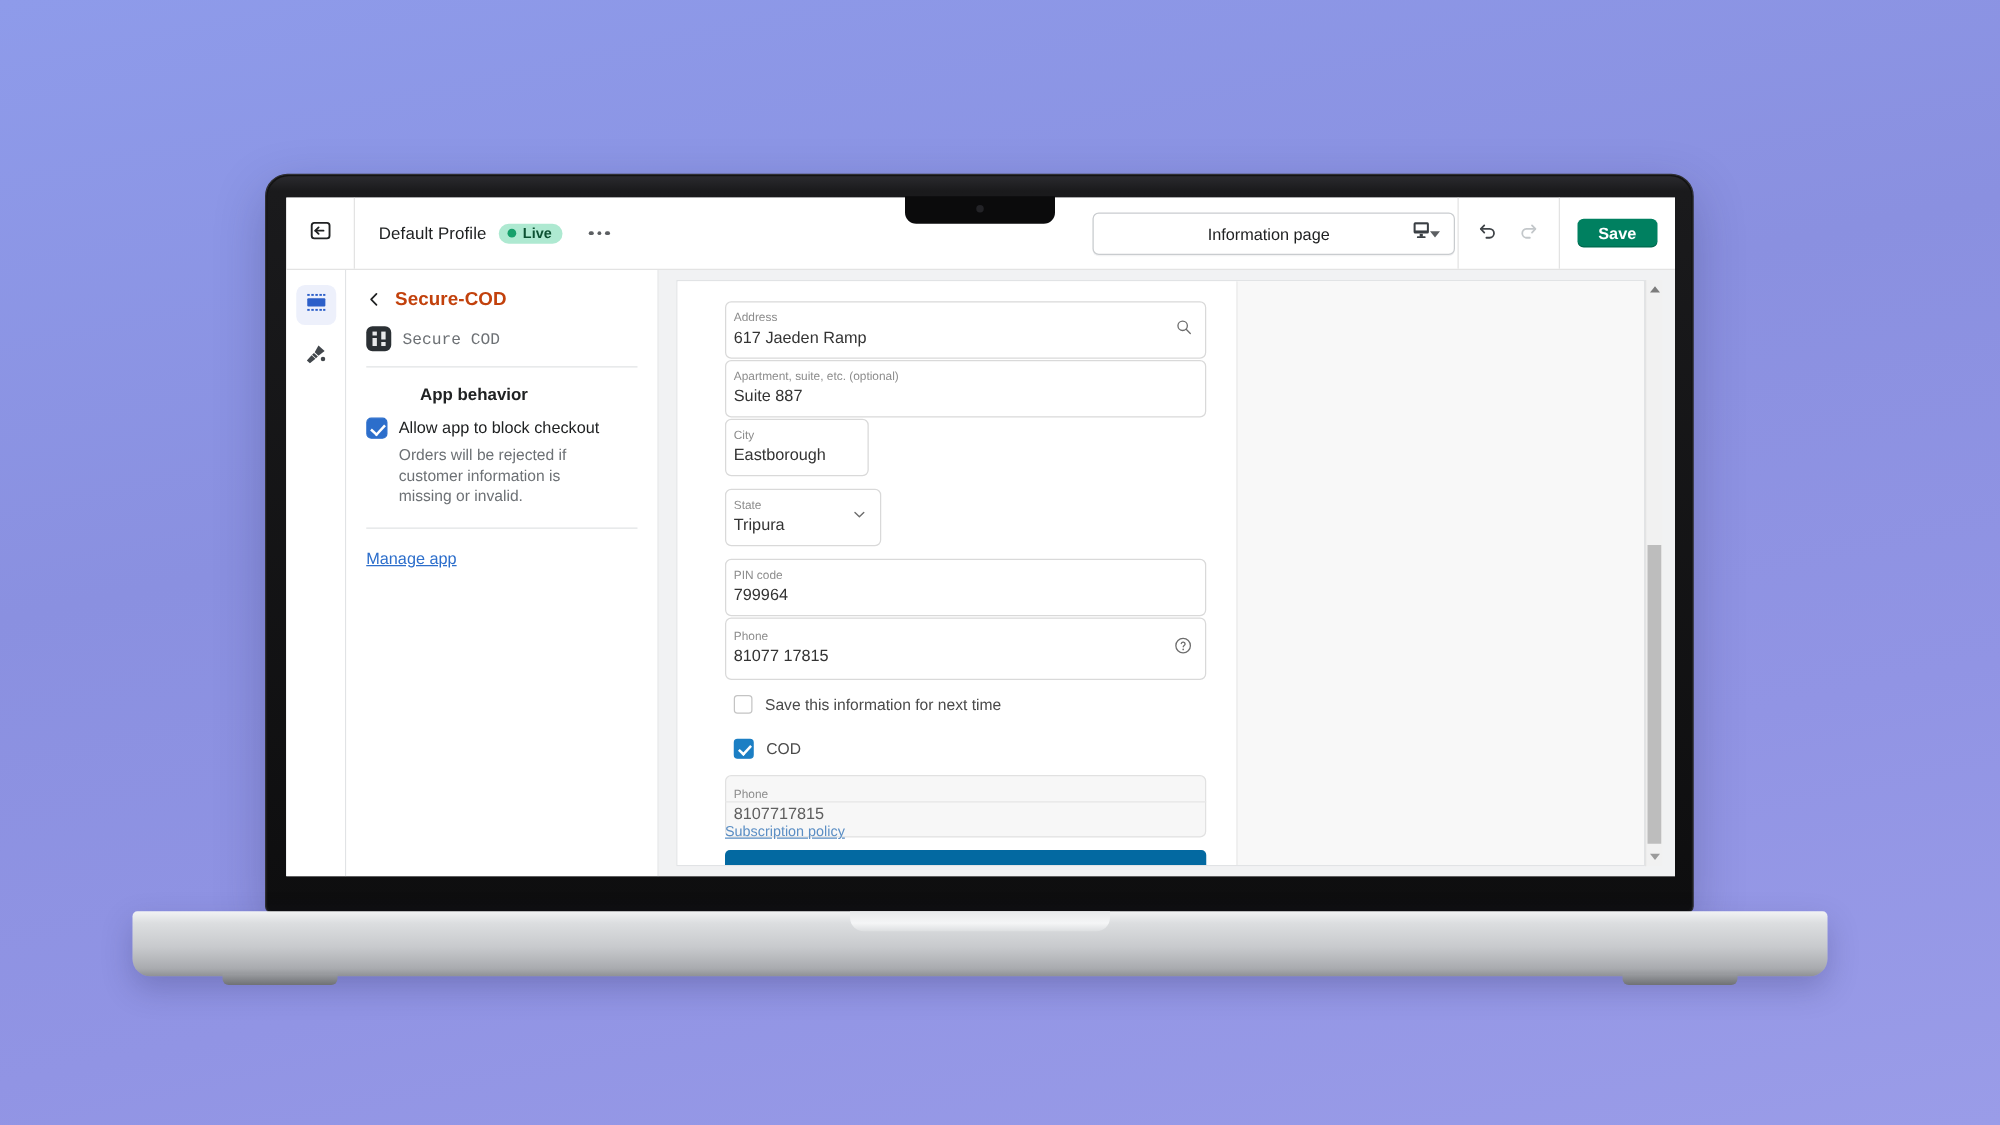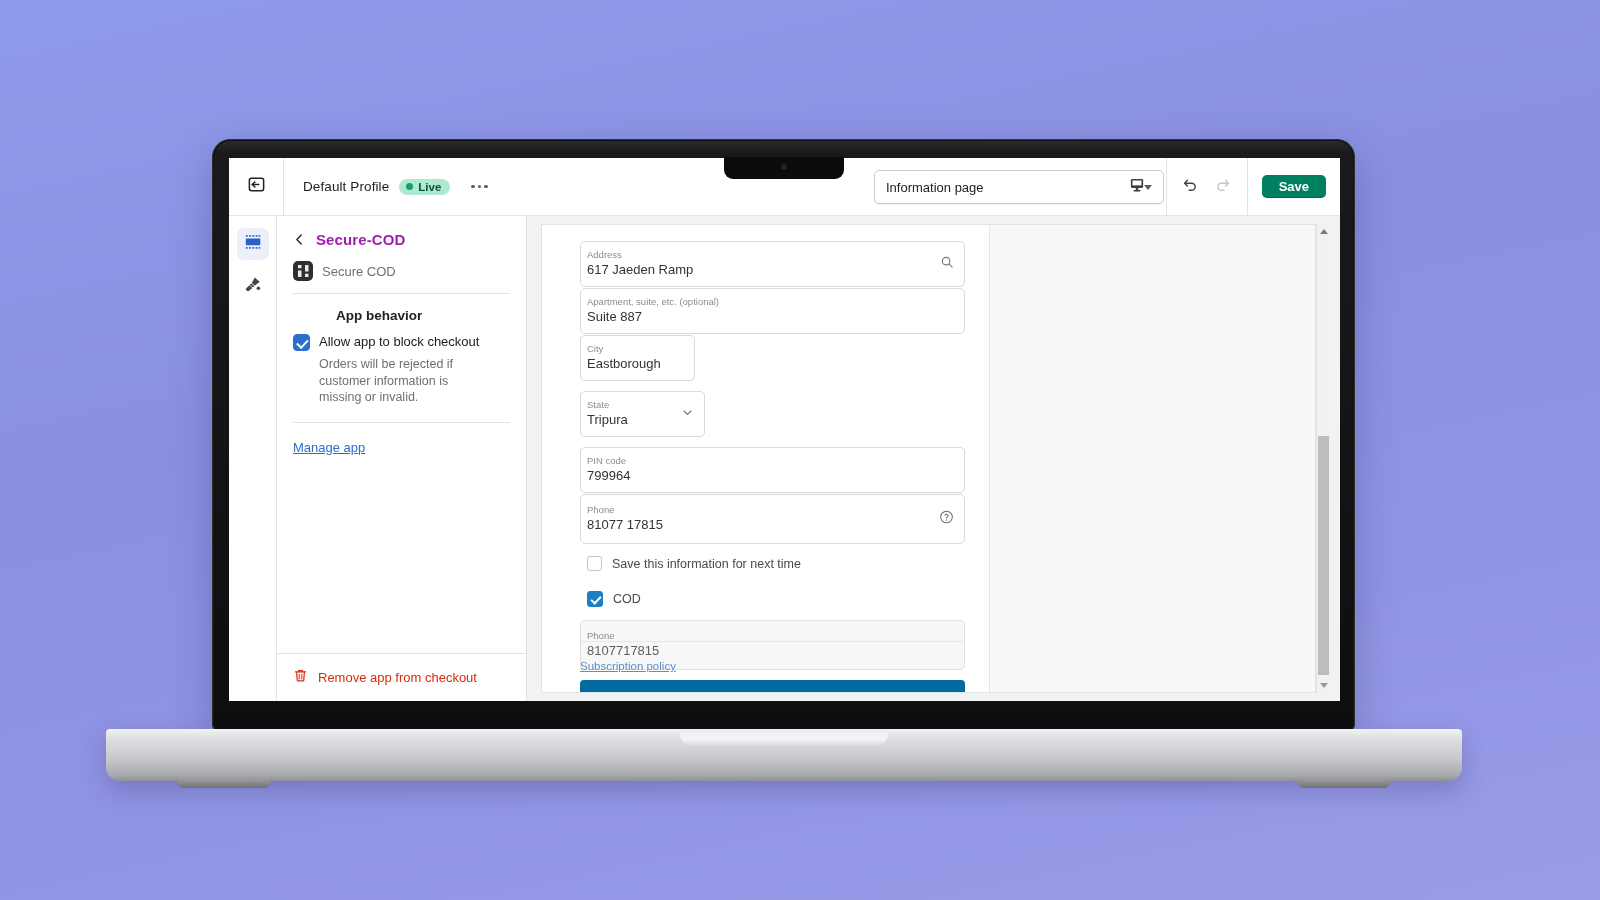--- a/index.html
+++ b/index.html
@@ -140,20 +140,21 @@
     position: absolute;
     left: 645px; top: 12px;
     width: 290px; height: 34px;
     background: #fff;
     border: 1px solid #c9cccf;
     border-radius: 5px;
     display: flex; align-items: center;
     padding: 0 11px;
     cursor: pointer;
     box-shadow: 0 1px 0 rgba(22,29,37,.05);
+    text-align: center;
   }
   #page-selector-label { font-size: 13px; color: #202223; flex: 1; }
   #page-selector-caret {
     width: 0; height: 0;
     border-left: 4.5px solid transparent;
     border-right: 4.5px solid transparent;
     border-top: 5.5px solid #5c5f62;
   }
 
   #topbar-right {
@@ -223,21 +224,21 @@
     position: relative;
   }
   #sidebar-scroll { flex: 1; padding: 10px 16px 0 16px; }
 
   #sidebar-header {
     display: flex; align-items: center; gap: 10px;
     padding: 5px 0 10px 0;
   }
   #back-chevron { cursor: pointer; display:flex; align-items:center; }
   #sidebar-title {
-    font-size: 15px; font-weight: 700; color: #a21caf; letter-spacing: .1px;
+    font-size: 15px; font-weight: 700; color: #c2410c; letter-spacing: .1px;
   }
 
   #app-row {
     display: flex; align-items: center; gap: 9px;
     padding: 3px 0 12px 0;
   }
   #app-icon {
     width: 20px; height: 20px;
     border-radius: 5px;
     background: #2b3034;
@@ -245,21 +246,21 @@
     flex: none;
   }
   #app-icon::before, #app-icon::after {
     content:"";
     position: absolute; top: 4px;
     width: 4px; height: 12px;
     background: #e9eaeb;
   }
   #app-icon::before { left: 4.5px; clip-path: polygon(0 0,100% 0,100% 28%,0 28%,0 45%,100% 45%,100% 100%,0 100%); }
   #app-icon::after  { right: 4.5px; clip-path: polygon(0 0,100% 0,100% 55%,0 55%,0 72%,100% 72%,100% 100%,0 100%); }
-  #app-row-label { font-size: 13px; color: #6d7175; }
+  #app-row-label { font-size: 13px; color: #6d7175; font-family: Liberation Mono, monospace; }
 
   .sidebar-divider { height: 1px; background: #e1e3e5; margin: 0 0 0 0; }
 
   #app-behavior-section { padding-top: 14px; }
   #app-behavior-title {
     font-size: 13.5px; font-weight: 700; color: #202223;
     padding-bottom: 10px;
     margin-left: 43px;
   }
 
@@ -579,31 +580,20 @@
               </div>
               <div id="block-checkout-help">Orders will be rejected if customer information is missing or invalid.</div>
             </div>
 
             <div id="manage-app-wrap">
               <div class="sidebar-divider" style="margin-bottom:15px;"></div>
               <a id="manage-app-link">Manage app</a>
             </div>
           </div>
 
-          <div id="remove-app-footer">
-            <span>
-              <svg width="15" height="15" viewBox="0 0 16 16" fill="none">
-                <path d="M2.6 4.1h10.8" stroke="#d72c0d" stroke-width="1.3" stroke-linecap="round"></path>
-                <path d="M6.1 3.9V2.8h3.8v1.1" stroke="#d72c0d" stroke-width="1.3" stroke-linecap="round"></path>
-                <path d="M3.9 4.6 4.5 13a.9.9 0 0 0 .9.8h5.2a.9.9 0 0 0 .9-.8l.6-8.4" stroke="#d72c0d" stroke-width="1.3" stroke-linecap="round" stroke-linejoin="round"></path>
-                <path d="M6.6 6.6v5M9.4 6.6v5" stroke="#d72c0d" stroke-width="1.1" stroke-linecap="round"></path>
-              </svg>
-            </span>
-            <span id="remove-app-label">Remove app from checkout</span>
-          </div>
         </div>
 
         <div id="preview-region">
           <div id="preview-frame">
 
             <div id="checkout-form-col">
 
               <div class="field">
                 <div class="field-label">Address</div>
                 <div class="field-value">617 Jaeden Ramp</div>

